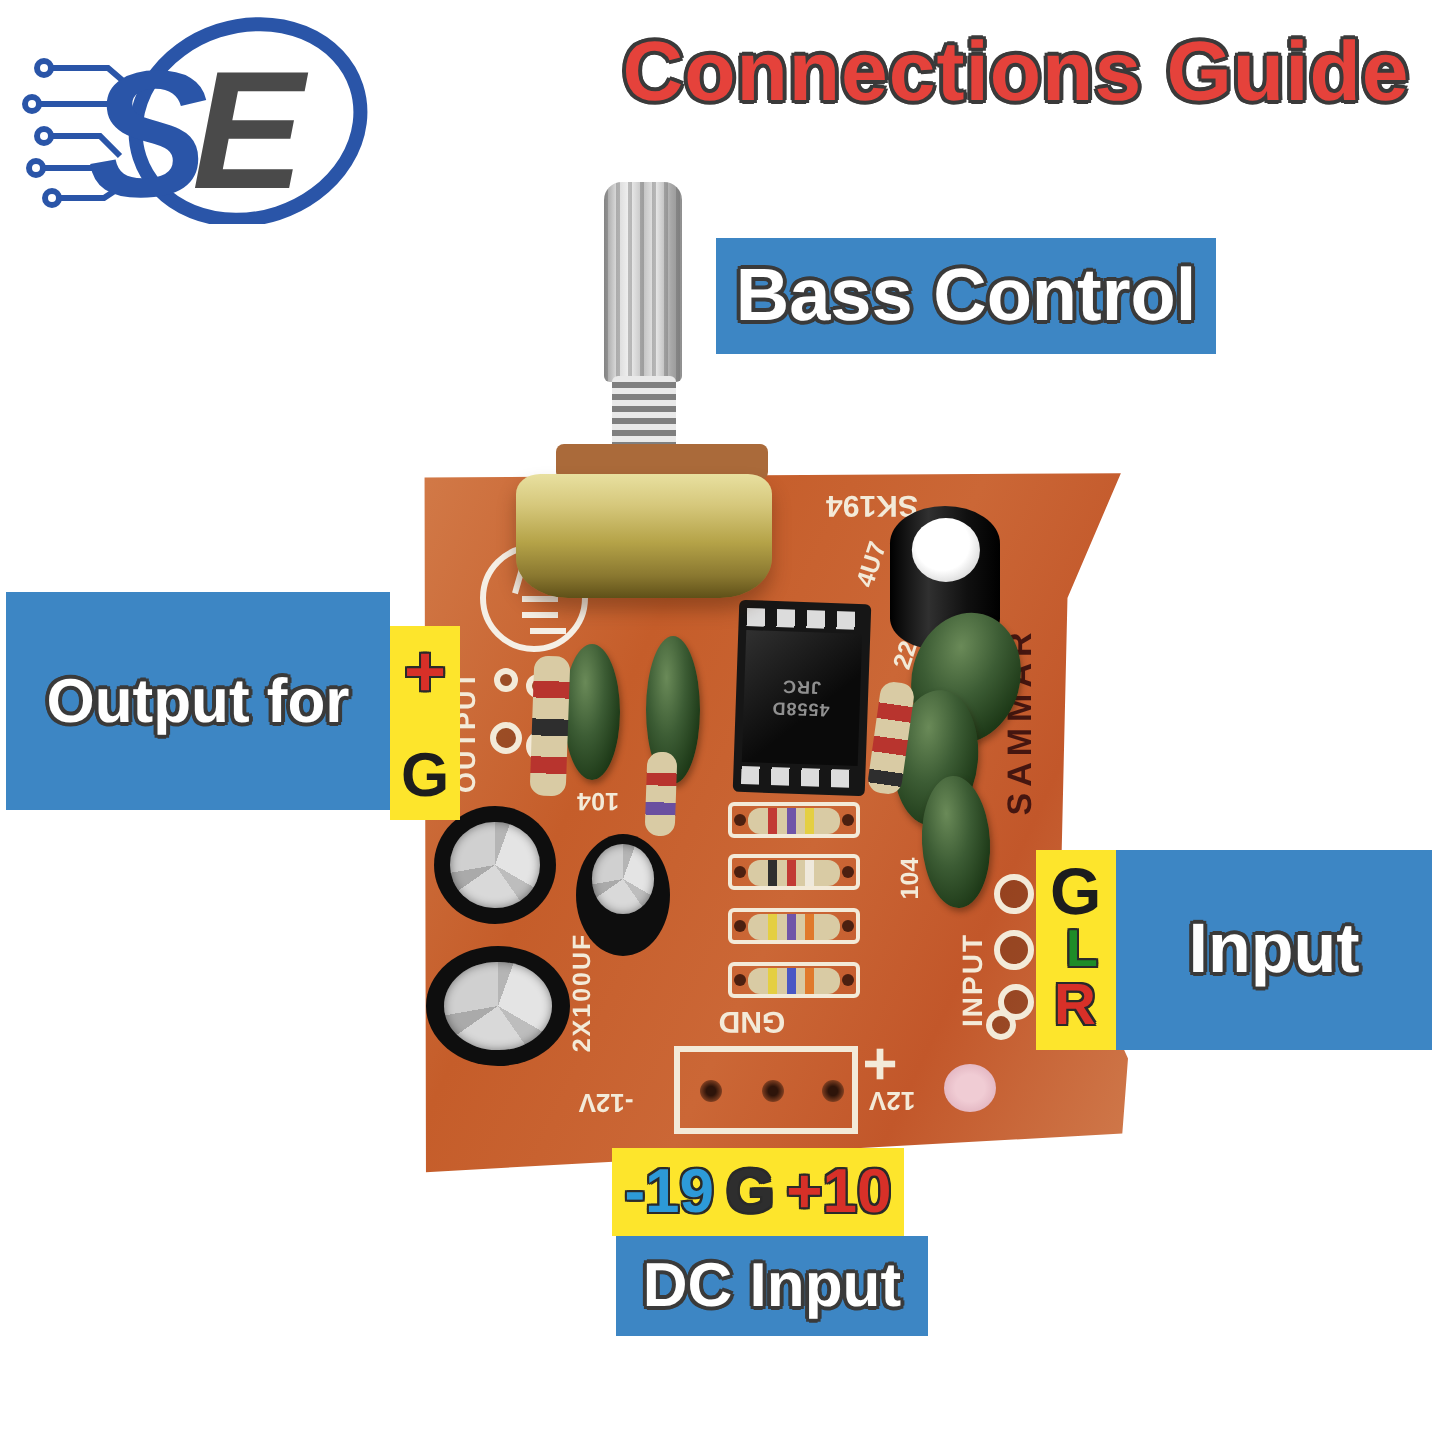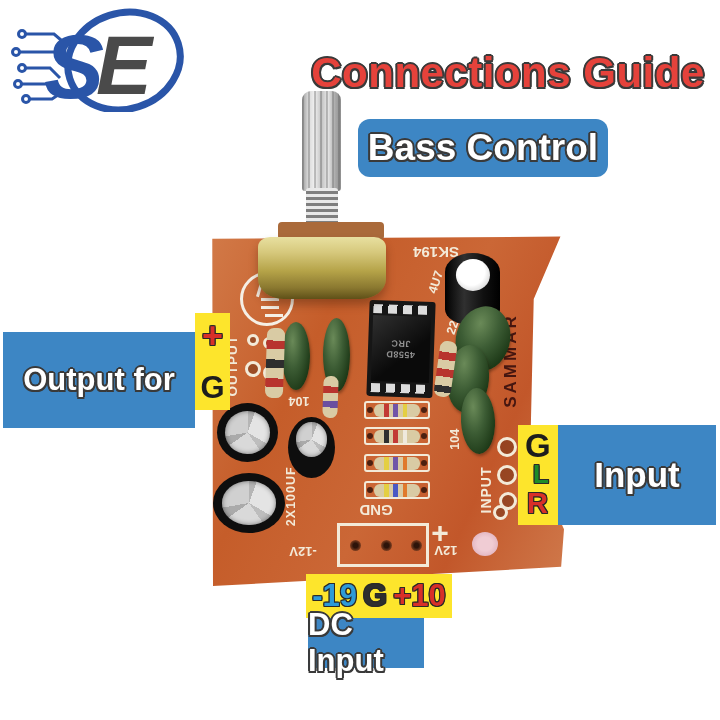--- a/index.html
+++ b/index.html
@@ -4,37 +4,37 @@
 <style>
   html,body{margin:0;padding:0;}
   body{font-family:"Liberation Sans","DejaVu Sans",sans-serif;background:#fff;}
   .canvas{position:relative;width:720px;height:720px;background:#fff;overflow:hidden;}
   .abs{position:absolute;}
   .flexc{display:flex;align-items:center;justify-content:center;}
   .bluebox{background:#3d86c4;color:#fff;font-weight:700;}
   .yellowbox{background:#fde52c;font-weight:700;}
   .ol2{text-shadow:2px 0 0 #3a3a3a,-2px 0 0 #3a3a3a,0 2px 0 #3a3a3a,0 -2px 0 #3a3a3a,1.5px 1.5px 0 #3a3a3a,-1.5px 1.5px 0 #3a3a3a,1.5px -1.5px 0 #3a3a3a,-1.5px -1.5px 0 #3a3a3a;}
   .ol1{text-shadow:1px 0 0 #2a2a2a,-1px 0 0 #2a2a2a,0 1px 0 #2a2a2a,0 -1px 0 #2a2a2a,1px 1px 0 #2a2a2a,-1px -1px 0 #2a2a2a,1px -1px 0 #2a2a2a,-1px 1px 0 #2a2a2a;}
-  .title{left:300px;top:12px;width:416px;height:48px;font-size:42px;font-weight:700;color:#e5423b;text-align:center;line-height:48px;letter-spacing:.5px;margin-top:37px;}
-  .bass{left:358px;top:119px;width:250px;height:58px;font-size:37px;border-radius:12px;}
-  
-  .outblue{left:3px;top:332px;width:192px;height:96px;flex-direction:column;font-size:31px;line-height:38px;}
+  .title{left:300px;top:12px;width:416px;height:48px;font-size:42px;font-weight:700;color:#e5423b;text-align:center;line-height:48px;letter-spacing:.5px;}
+  .bass{left:358px;top:119px;width:250px;height:58px;font-size:37px;}
+  
+  .outblue{left:3px;top:296px;width:192px;height:109px;flex-direction:column;font-size:31px;line-height:38px;}
   .outyellow{left:195px;top:313px;width:35px;height:97px;display:flex;flex-direction:column;align-items:center;justify-content:space-between;padding:7px 0;box-sizing:border-box;}
   .t-plus{color:#d83028;font-size:36px;line-height:32px;}
   .t-g{color:#1d1d1d;font-size:31px;line-height:30px;}
   .audyellow{left:518px;top:425px;width:40px;height:100px;display:flex;flex-direction:column;padding:5px 0 0 7px;box-sizing:border-box;}
   .t-gg{color:#1d1d1d;font-size:33px;line-height:31px;}
   .t-l{color:#1e8c28;font-size:26px;line-height:27px;margin-left:8px;}
   .t-r{color:#d83028;font-size:29px;line-height:30px;margin-left:2px;}
   .audblue{left:558px;top:425px;width:158px;height:100px;flex-direction:column;font-size:35px;line-height:44px;}
   .dcyellow{left:306px;top:574px;width:146px;height:44px;display:flex;align-items:center;justify-content:center;gap:6px;font-size:31px;}
   .t-m12{color:#2d9ad8;}
   .t-gdc{color:#2e2e2e;}
   .t-p12{color:#d83028;}
-  .dcblue{left:308px;top:618px;width:116px;height:50px;font-size:31px;}
+  .dcblue{left:308px;top:618px;width:156px;height:50px;font-size:31px;}
   
   .pcb{left:205px;top:88px;width:362px;height:506px;}
   .board{left:3px;top:145px;width:356px;height:357px;
     background:linear-gradient(115deg,#d27a48 0%,#c55d2a 30%,#cb6736 55%,#c2572a 75%,#d07a4c 100%);
     clip-path:polygon(1.2% 1.6%,99% 1%,91.5% 18.5%,90.5% 62%,100% 83%,99.2% 93.5%,1.4% 98.9%);
     box-shadow:0 5px 12px rgba(0,0,0,.18);}
   .silk{position:absolute;color:#f3ead8;font-weight:700;text-align:center;line-height:1;white-space:nowrap;}
   .ring{position:absolute;border:3px solid #f3ead8;border-radius:50%;background:rgba(70,30,12,.35);box-sizing:border-box;}
   .circlogo{left:35px;top:184px;width:54px;height:54px;border:3px solid #f5efe5;border-radius:50%;box-sizing:border-box;}
   .circlogo::before{content:"";position:absolute;left:32%;top:14%;width:3px;height:32%;background:#f5efe5;transform:rotate(16deg);}

